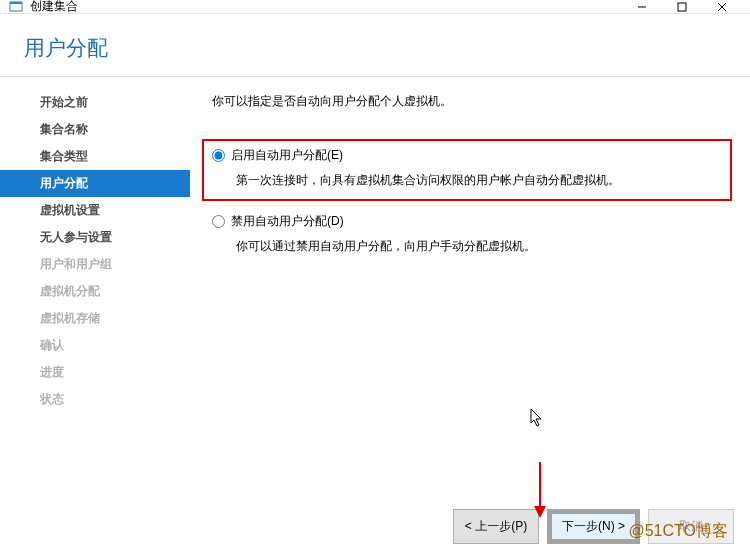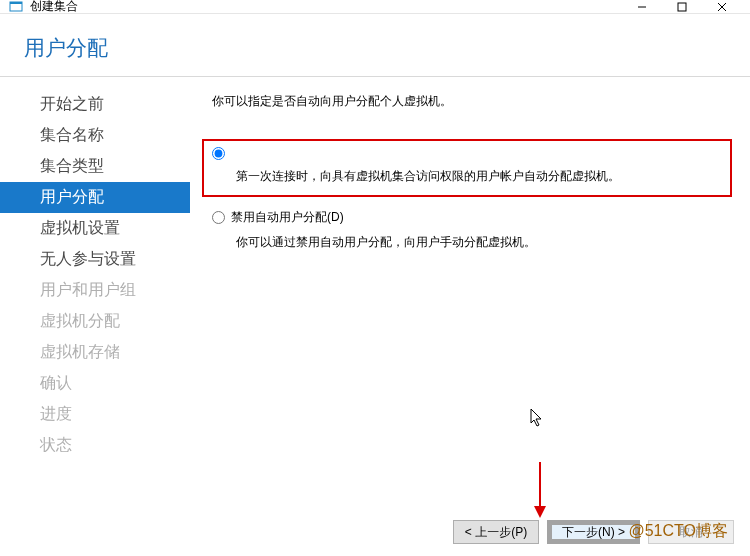--- a/index.html
+++ b/index.html
@@ -61,23 +61,24 @@
     .content {
       display: flex;
       padding-top: 6px;
     }
     .sidebar {
       width: 190px;
       padding: 6px 0 0 0;
     }
     .nav-item {
       padding: 5px 10px 5px 40px;
-      font-size: 16px;
+      font-size: 12px;
       color: #4a4a4a;
       cursor: default;
+      font-weight: bold;
     }
     .nav-item.disabled {
       color: #b0b0b0;
     }
     .nav-item.active {
       background: #1979ca;
       color: #ffffff;
     }
     .main {
       flex: 1;
@@ -119,21 +120,21 @@
     .footer {
       position: absolute;
       bottom: 12px;
       right: 16px;
       display: flex;
       gap: 8px;
       align-items: center;
     }
     .btn {
       min-width: 86px;
-      height: 24px;
+      height: 35px;
       border: 1px solid #adadad;
       background: #e1e1e1;
       font-size: 12px;
       color: #000;
       display: inline-flex;
       align-items: center;
       justify-content: center;
       padding: 0 10px;
       cursor: default;
     }
@@ -219,20 +220,21 @@
     <div class="nav-item disabled">进度</div>
     <div class="nav-item disabled">状态</div>
   </div>
 
   <div class="main">
     <div class="intro">你可以指定是否自动向用户分配个人虚拟机。</div>
 
     <div class="option-group highlighted">
       <label class="radio-row">
         <input type="radio" name="assign" checked="" style="">
+        <span>启用自动用户分配(E)</span>
       </label>
       <div class="indent-desc">第一次连接时，向具有虚拟机集合访问权限的用户帐户自动分配虚拟机。</div>
     </div>
 
     <div class="option-group">
       <label class="radio-row">
         <input type="radio" name="assign" style="">
         <span>禁用自动用户分配(D)</span>
       </label>
       <div class="indent-desc">你可以通过禁用自动用户分配，向用户手动分配虚拟机。</div>

